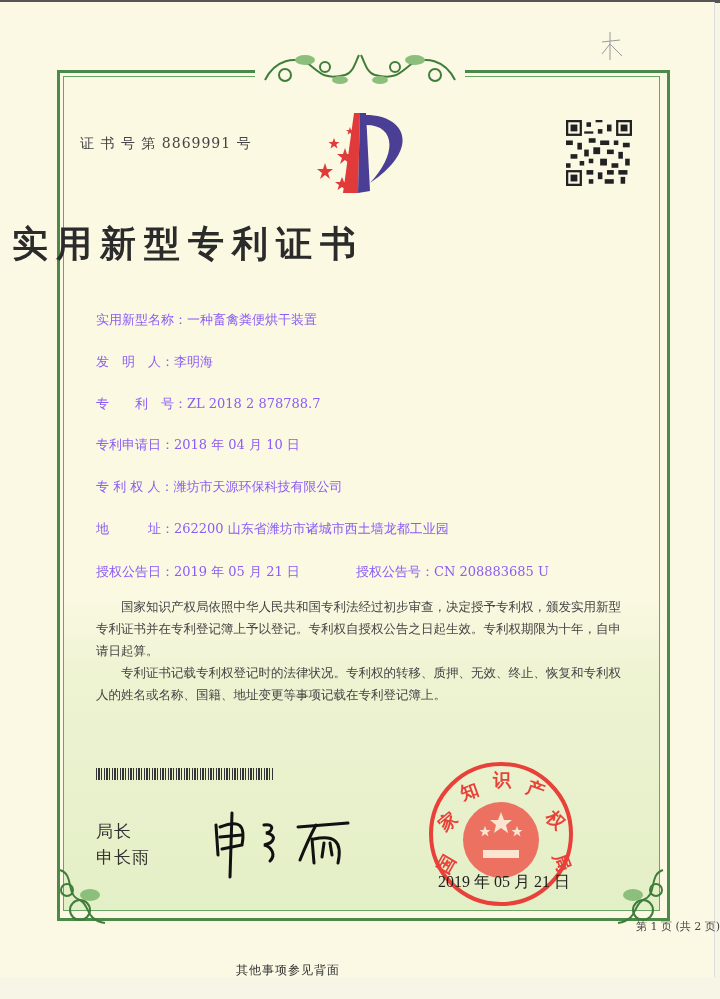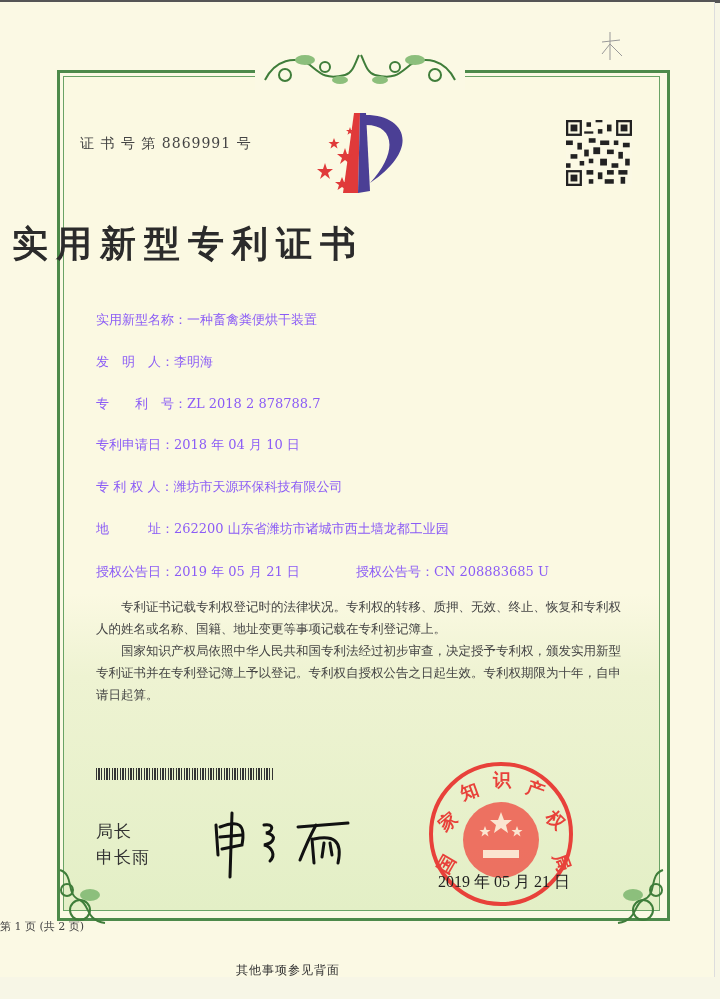--- a/index.html
+++ b/index.html
@@ -19,21 +19,21 @@
   .field { position:absolute; left:96px; font-size:13px; color:#8b5cf6; white-space:nowrap; }
   .field .label { display:inline-block; }
   .body-text { position:absolute; left:96px; width:530px; font-size:12.5px; line-height:22px; color:#444; }
   .body-text p { margin:0; text-indent:2em; }
   .barcode { position:absolute; left:96px; top:768px; width:178px; height:12px;
              background:repeating-linear-gradient(90deg,#333 0 1px,transparent 1px 2px,#333 2px 4px,transparent 4px 5px,#333 5px 6px,transparent 6px 8px); }
   .director { position:absolute; left:96px; font-size:17px; color:#333; font-family:"DejaVu Sans","Liberation Sans", sans-serif; letter-spacing:1px; }
   .signature { position:absolute; left:208px; top:805px; width:150px; height:75px; }
   .seal { position:absolute; left:427px; top:760px; width:148px; height:148px; }
   .seal-date { position:absolute; left:438px; top:872px; font-size:16px; color:#222; font-family:"Liberation Serif", serif; }
-  .page-no { position:absolute; left:0; width:720px; text-align:left; top:919px; font-size:11px; color:#444; }
+  .page-no { position:absolute; left:0; width:720px; text-align:right; top:919px; font-size:11px; color:#444; }
   .footer-note { position:absolute; left:0; width:576px; text-align:center; top:962px; font-size:12px; color:#333; letter-spacing:1px; }
   .pencil { position:absolute; left:598px; top:30px; width:30px; height:34px; }
 </style>
 </head>
 <body>
 
 <div class="topstrip"></div>
 <div class="page"></div>
 
 <svg class="pencil" viewBox="0 0 30 34">
@@ -166,22 +166,22 @@
   <span class="label">地　　　址：</span><span>262200 山东省潍坊市诸城市西土墙龙都工业园</span>
 </div>
 <div class="field" style="top:563px;">
   <span class="label">授权公告日：</span><span>2019 年 05 月 21 日</span>
 </div>
 <div class="field" style="top:563px;left:356px;">
   <span class="label">授权公告号：</span><span>CN 208883685 U</span>
 </div>
 
 <div class="body-text" style="top:596px;">
+  <p>国家知识产权局依照中华人民共和国专利法经过初步审查，决定授予专利权，颁发实用新型专利证书并在专利登记簿上予以登记。专利权自授权公告之日起生效。专利权期限为十年，自申请日起算。</p>
   <p>专利证书记载专利权登记时的法律状况。专利权的转移、质押、无效、终止、恢复和专利权人的姓名或名称、国籍、地址变更等事项记载在专利登记簿上。</p>
-  <p>国家知识产权局依照中华人民共和国专利法经过初步审查，决定授予专利权，颁发实用新型专利证书并在专利登记簿上予以登记。专利权自授权公告之日起生效。专利权期限为十年，自申请日起算。</p>
 </div>
 
 <div class="barcode"></div>
 
 <div class="director" style="top:820px;">局长</div>
 <div class="director" style="top:846px;">申长雨</div>
 
 <svg class="signature" viewBox="0 0 150 75">
   <g fill="none" stroke="#111" stroke-width="3" stroke-linecap="round">
     <path d="M8 20 L10 50"></path>

